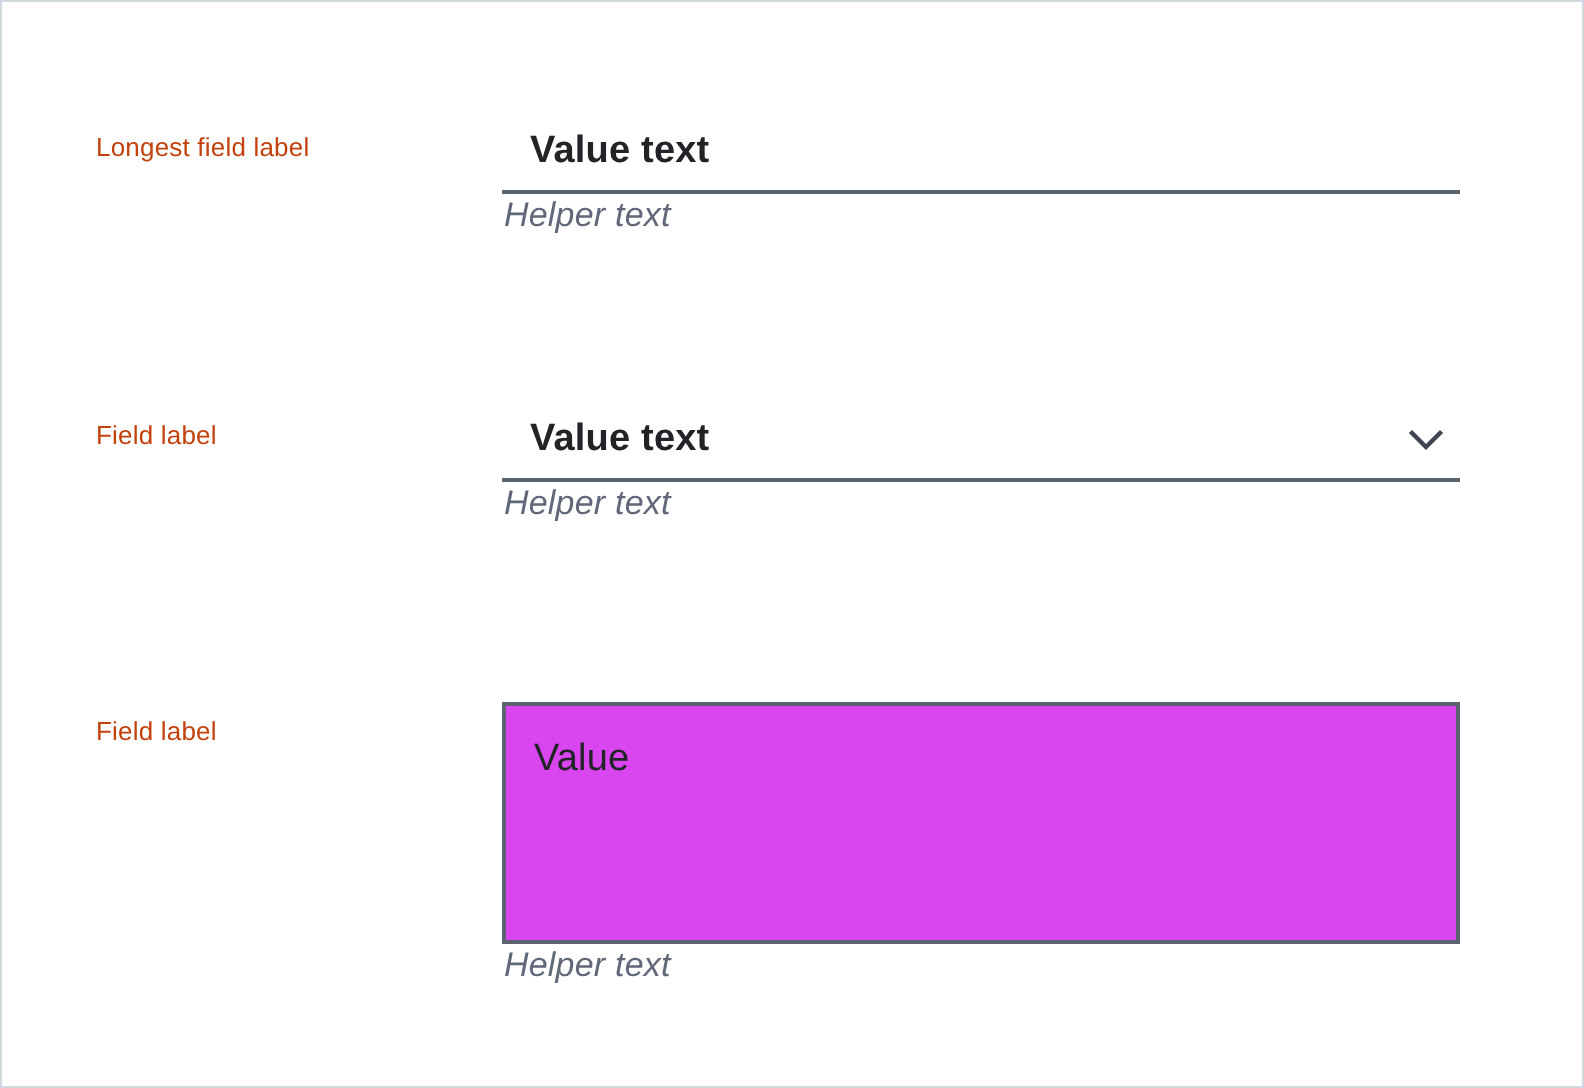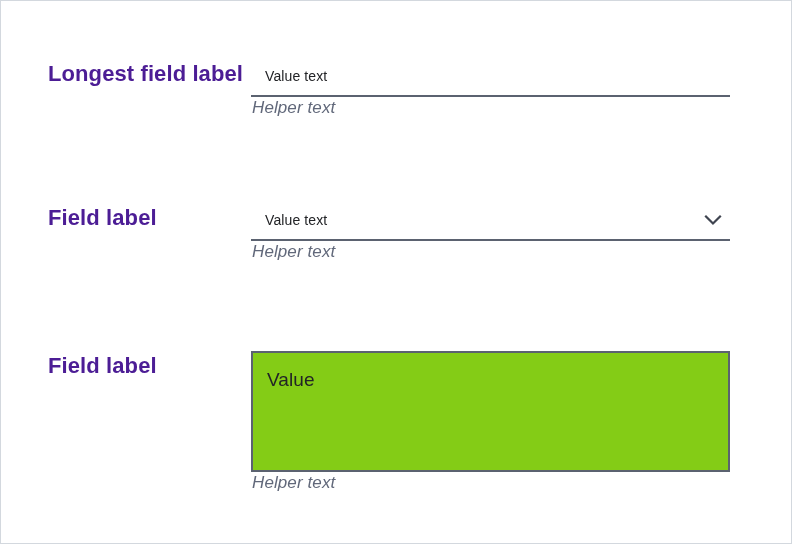--- a/index.html
+++ b/index.html
@@ -31,26 +31,26 @@
     position: absolute;
     left: 47px;
     width: 700px;
     display: flex;
     align-items: flex-start;
   }
 
   .field-label {
     width: 203px;
     flex: 0 0 203px;
-    font-size: 22px;
+    font-size: 13px;
     line-height: 22px;
-    color: #4c1d95;
+    color: #c2410c;
     letter-spacing: 0.1px;
     white-space: nowrap;
-    font-weight: 700;
+    font-weight: 400;
   }
 
   .field-control {
     flex: 1 1 auto;
     min-width: 0;
     position: relative;
   }
 
   
   .underline-input {
@@ -58,25 +58,26 @@
     width: 479px;
     box-sizing: border-box;
     border-bottom: 2px solid #5b6270;
     padding: 0 0 6px 14px;
     display: flex;
     align-items: center;
     justify-content: space-between;
   }
 
   .value-text {
-    font-size: 14px;
+    font-size: 19px;
     line-height: 26px;
     color: #222326;
     letter-spacing: 0.1px;
     white-space: nowrap;
+    font-weight: bold;
   }
 
   .chevron-down-icon {
     display: inline-flex;
     align-items: center;
     justify-content: center;
     width: 26px;
     height: 26px;
     margin-right: 4px;
     flex: 0 0 auto;
@@ -85,21 +86,21 @@
     display: block;
   }
 
   
   .textarea-box {
     width: 479px;
     height: 121px;
     box-sizing: border-box;
     border: 2px solid #5b6270;
     padding: 14px 14px 0 14px;
-    background: #84cc16;
+    background: #d946ef;
   }
 
   .textarea-value {
     font-size: 19px;
     line-height: 26px;
     color: #222326;
     letter-spacing: 0.1px;
   }
 
   

